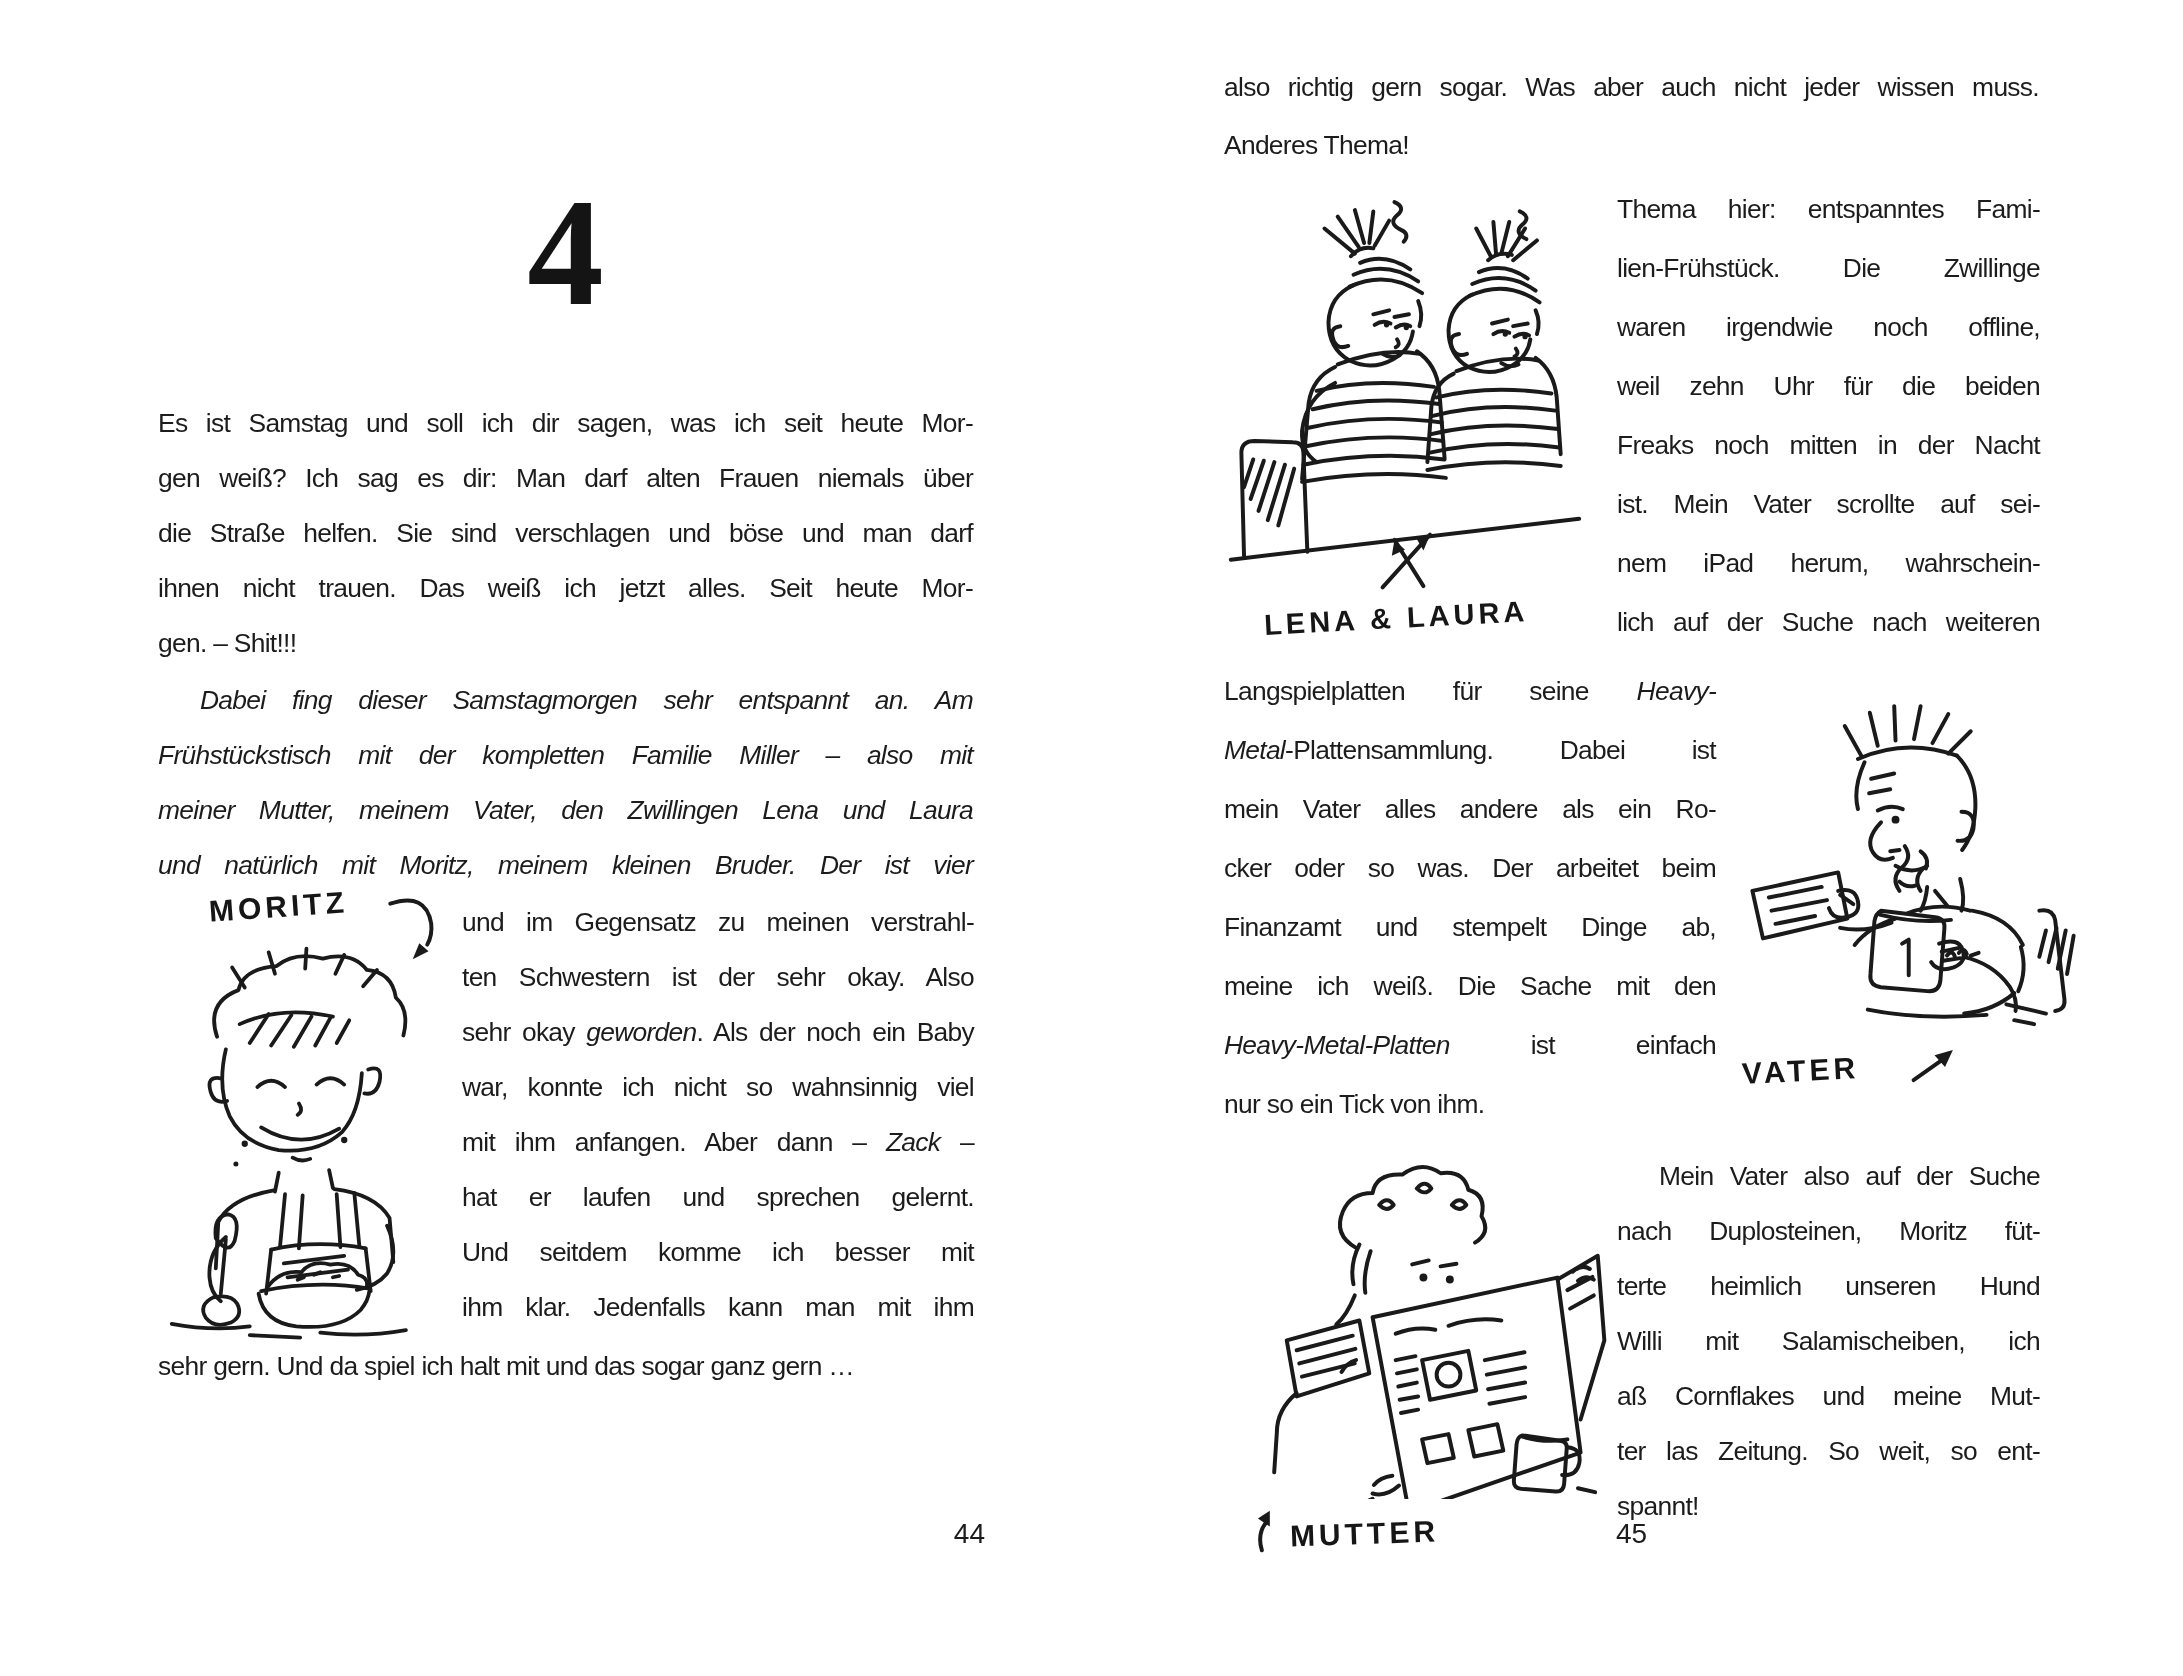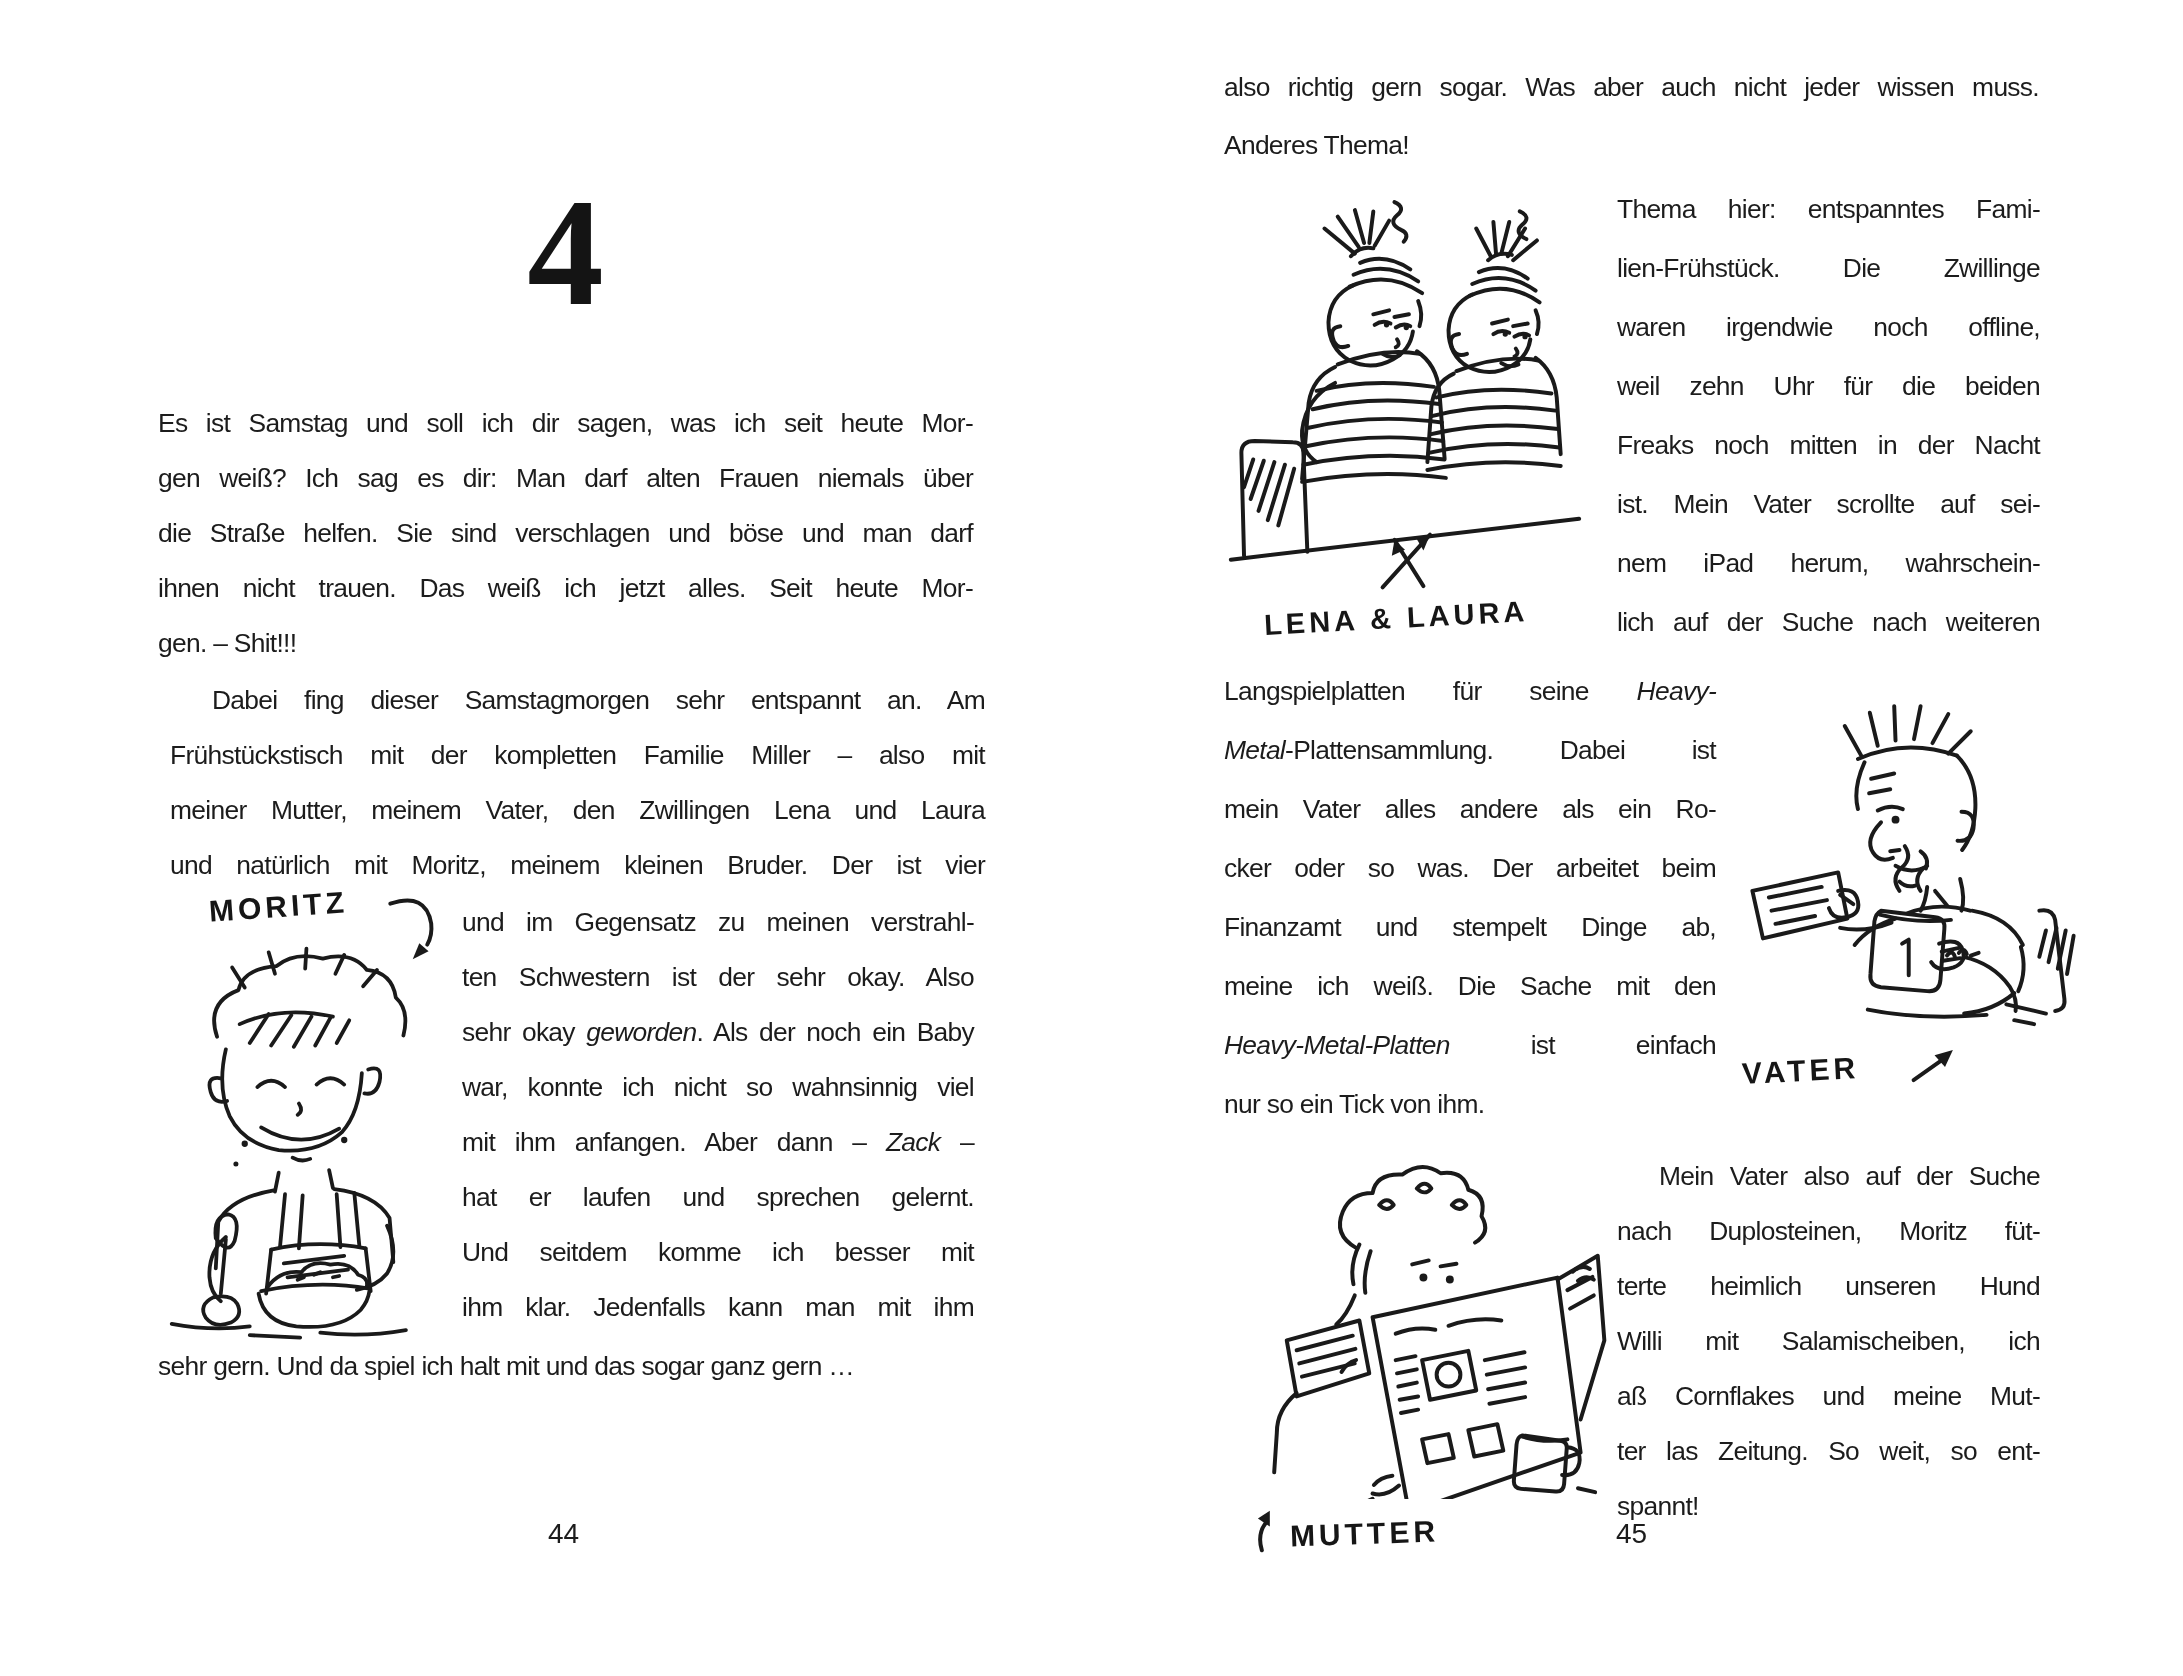--- a/index.html
+++ b/index.html
@@ -35,21 +35,21 @@
     <div class="abs chapter" style="left:158px;top:180px;width:815px;">4</div>
 
     <div class="abs textblock lh84" style="left:158px;top:396px;width:815px;">
         <div class="tline">Es ist Samstag und soll ich dir sagen, was ich seit heute Mor-</div>
         <div class="tline">gen weiß? Ich sag es dir: Man darf alten Frauen niemals über</div>
         <div class="tline">die Straße helfen. Sie sind verschlagen und böse und man darf</div>
         <div class="tline">ihnen nicht trauen. Das weiß ich jetzt alles. Seit heute Mor-</div>
         <div class="tline end">gen. – Shit!!!</div>
       </div>
 
-    <div class="abs textblock lh84" style="left:170px;top:673px;width:815px;">
+    <div class="abs textblock lh84" style="left:158px;top:673px;width:815px;font-style:italic;">
         <div class="tline indent">Dabei fing dieser Samstagmorgen sehr entspannt an. Am</div>
         <div class="tline">Frühstückstisch mit der kompletten Familie Miller – also mit</div>
         <div class="tline">meiner Mutter, meinem Vater, den Zwillingen Lena und Laura</div>
         <div class="tline">und natürlich mit Moritz, meinem kleinen Bruder. Der ist vier</div>
       </div>
 
     <div class="abs" style="left:155px;top:878px;width:310px;height:475px;">
       <div class="abs hand" style="left:54px;top:12px;transform:rotate(-4deg);">MORITZ</div>
       <svg class="abs" style="left:230px;top:10.6px;" width="66" height="73" viewBox="0 0 100 110">
         <path class="ink" d="M8 22 Q62 4 70 52 Q72 70 64 84"></path>
@@ -121,21 +121,21 @@
         <div class="tline"><span>mit ihm anfangen. Aber dann – </span><span class="it">Zack</span><span> –</span></div>
         <div class="tline">hat er laufen und sprechen gelernt.</div>
         <div class="tline">Und seitdem komme ich besser mit</div>
         <div class="tline">ihm klar. Jedenfalls kann man mit ihm</div>
       </div>
 
     <div class="abs textblock lh84" style="left:158px;top:1339px;width:815px;">
         <div class="tline end">sehr gern. Und da spiel ich halt mit und das sogar ganz gern …</div>
       </div>
 
-    <div class="abs pagenum" style="left:156px;top:1518px;width:815px;">44</div>
+    <div class="abs pagenum" style="left:170px;top:1518px;width:815px;text-align:right;">44</div>
   </div>
 
   <div class="abs" style="left:1091px;top:0;width:1092px;height:1420px;">
 
     <div class="abs textblock lh88" style="left:133px;top:58px;width:815px;">
         <div class="tline">also richtig gern sogar. Was aber auch nicht jeder wissen muss.</div>
         <div class="tline end">Anderes Thema!</div>
       </div>
 
     <div class="abs" style="left:133px;top:185px;width:370px;height:469px;">

